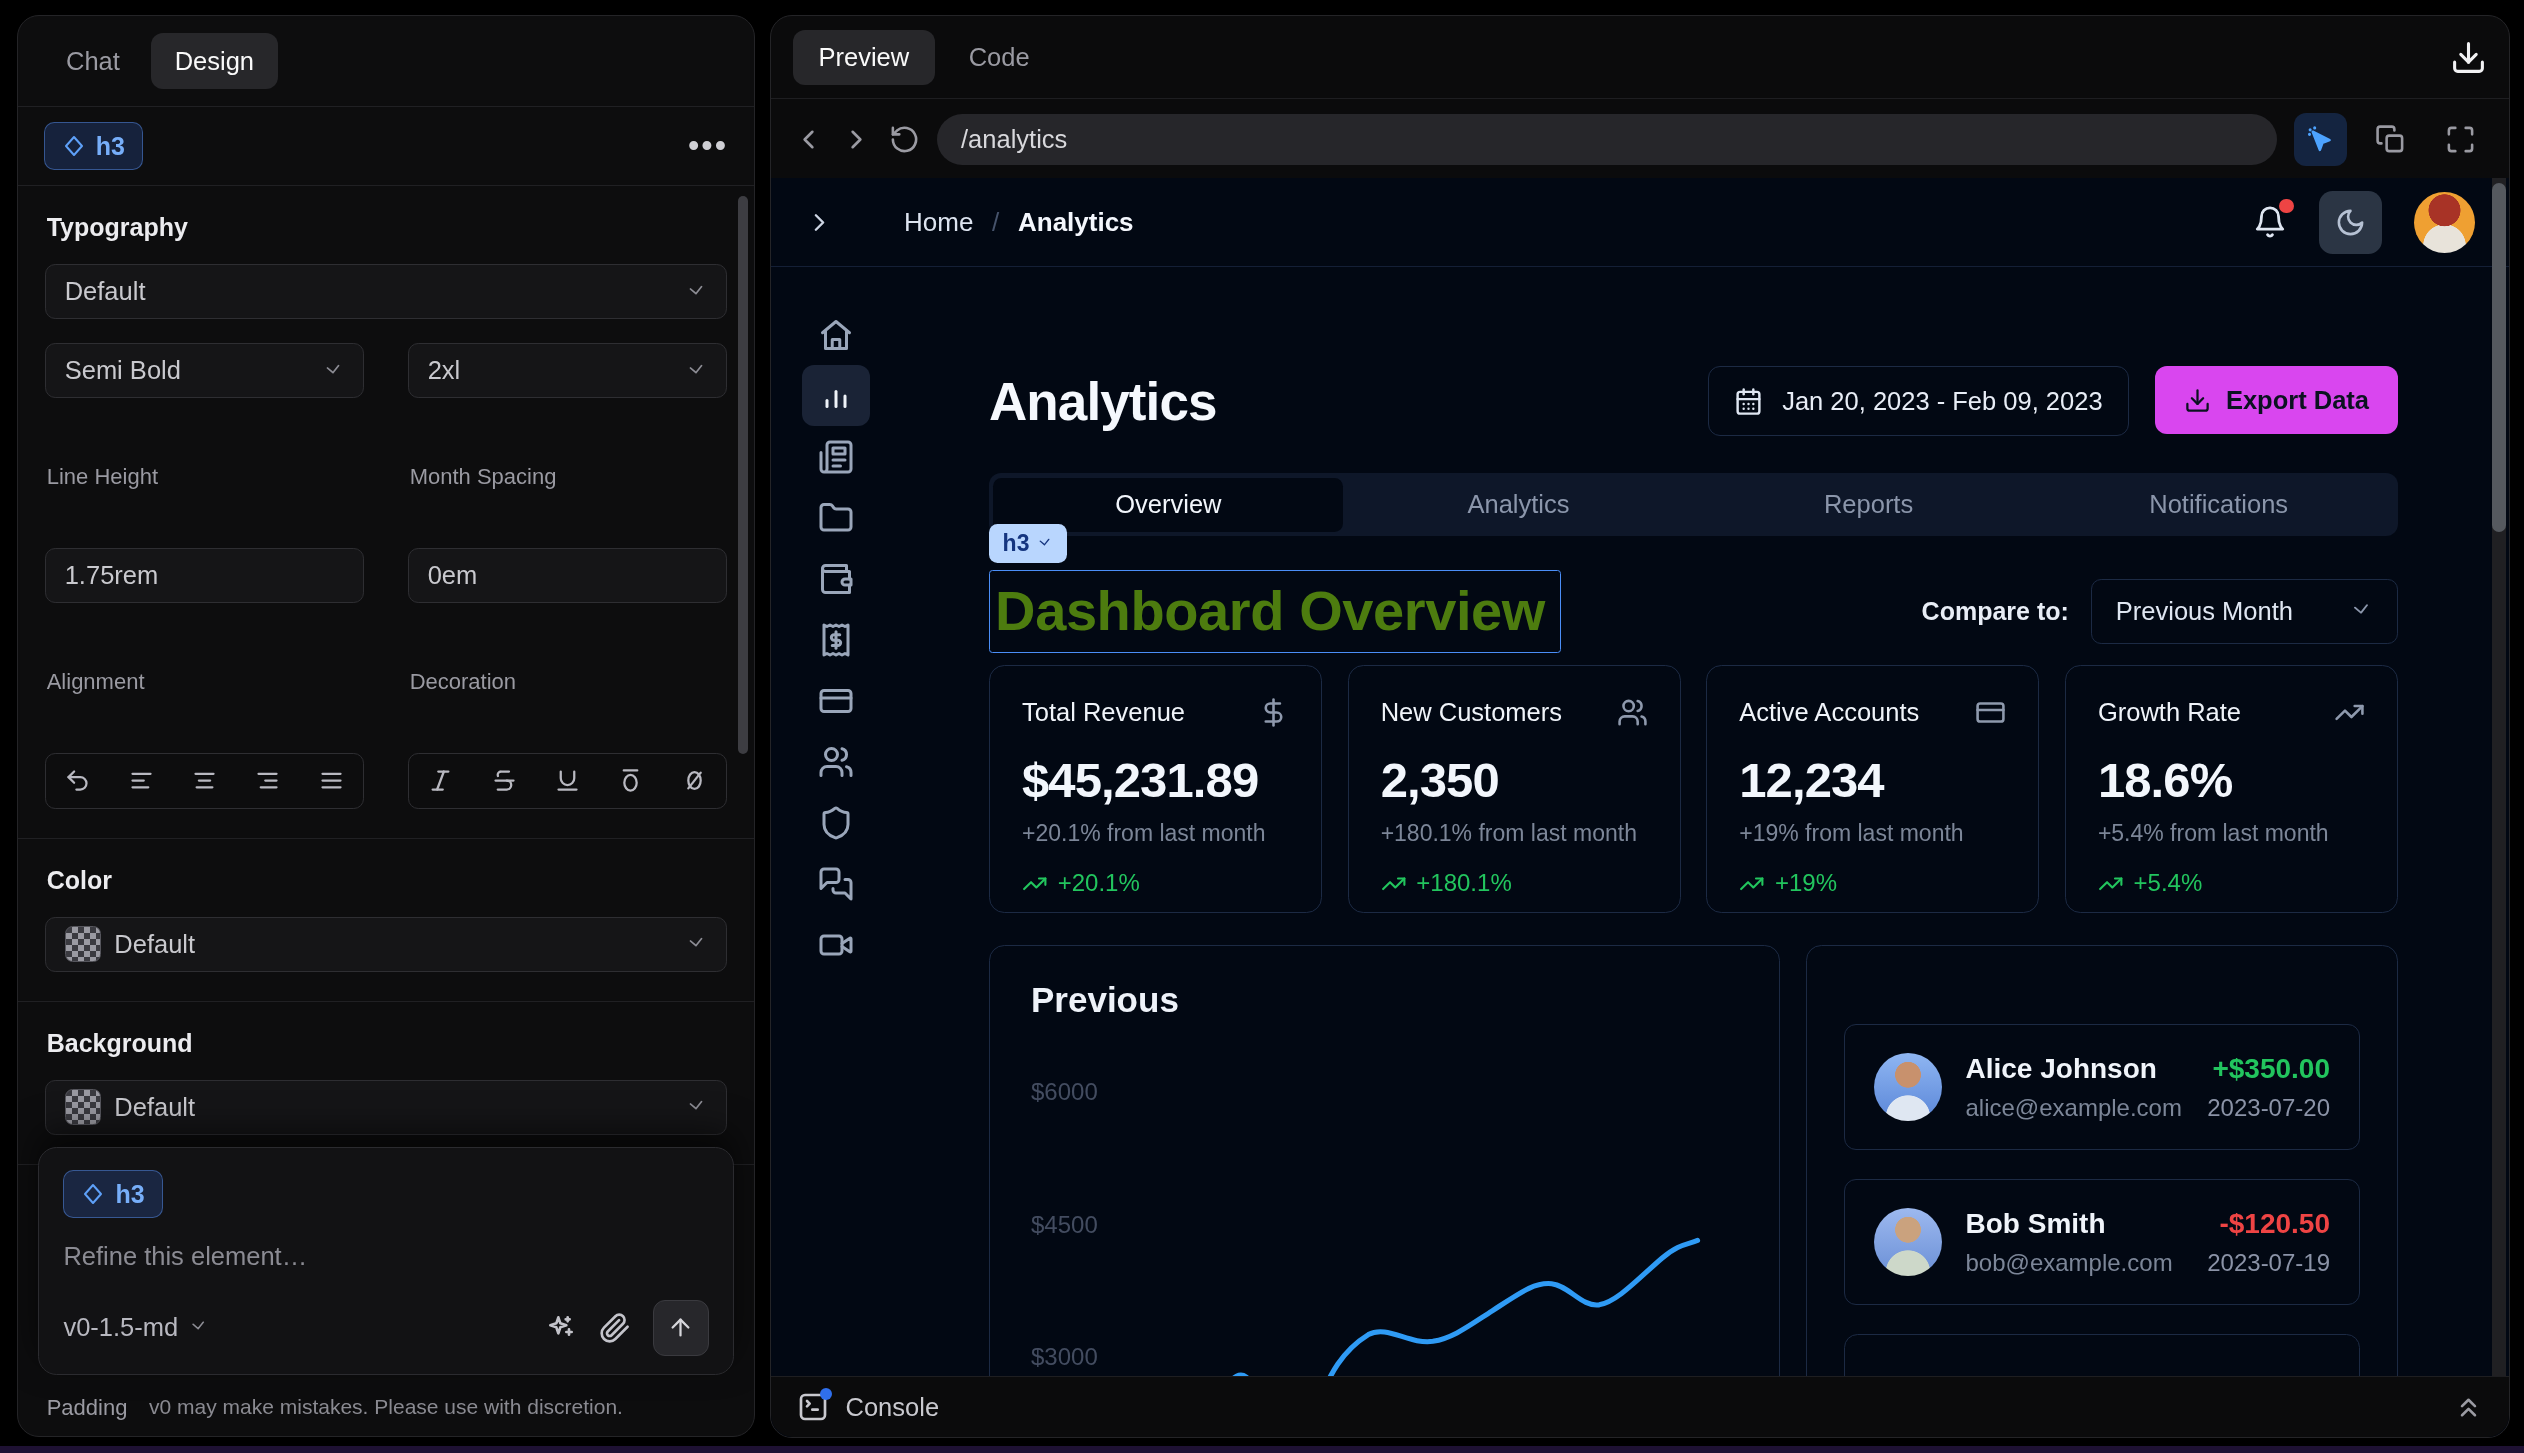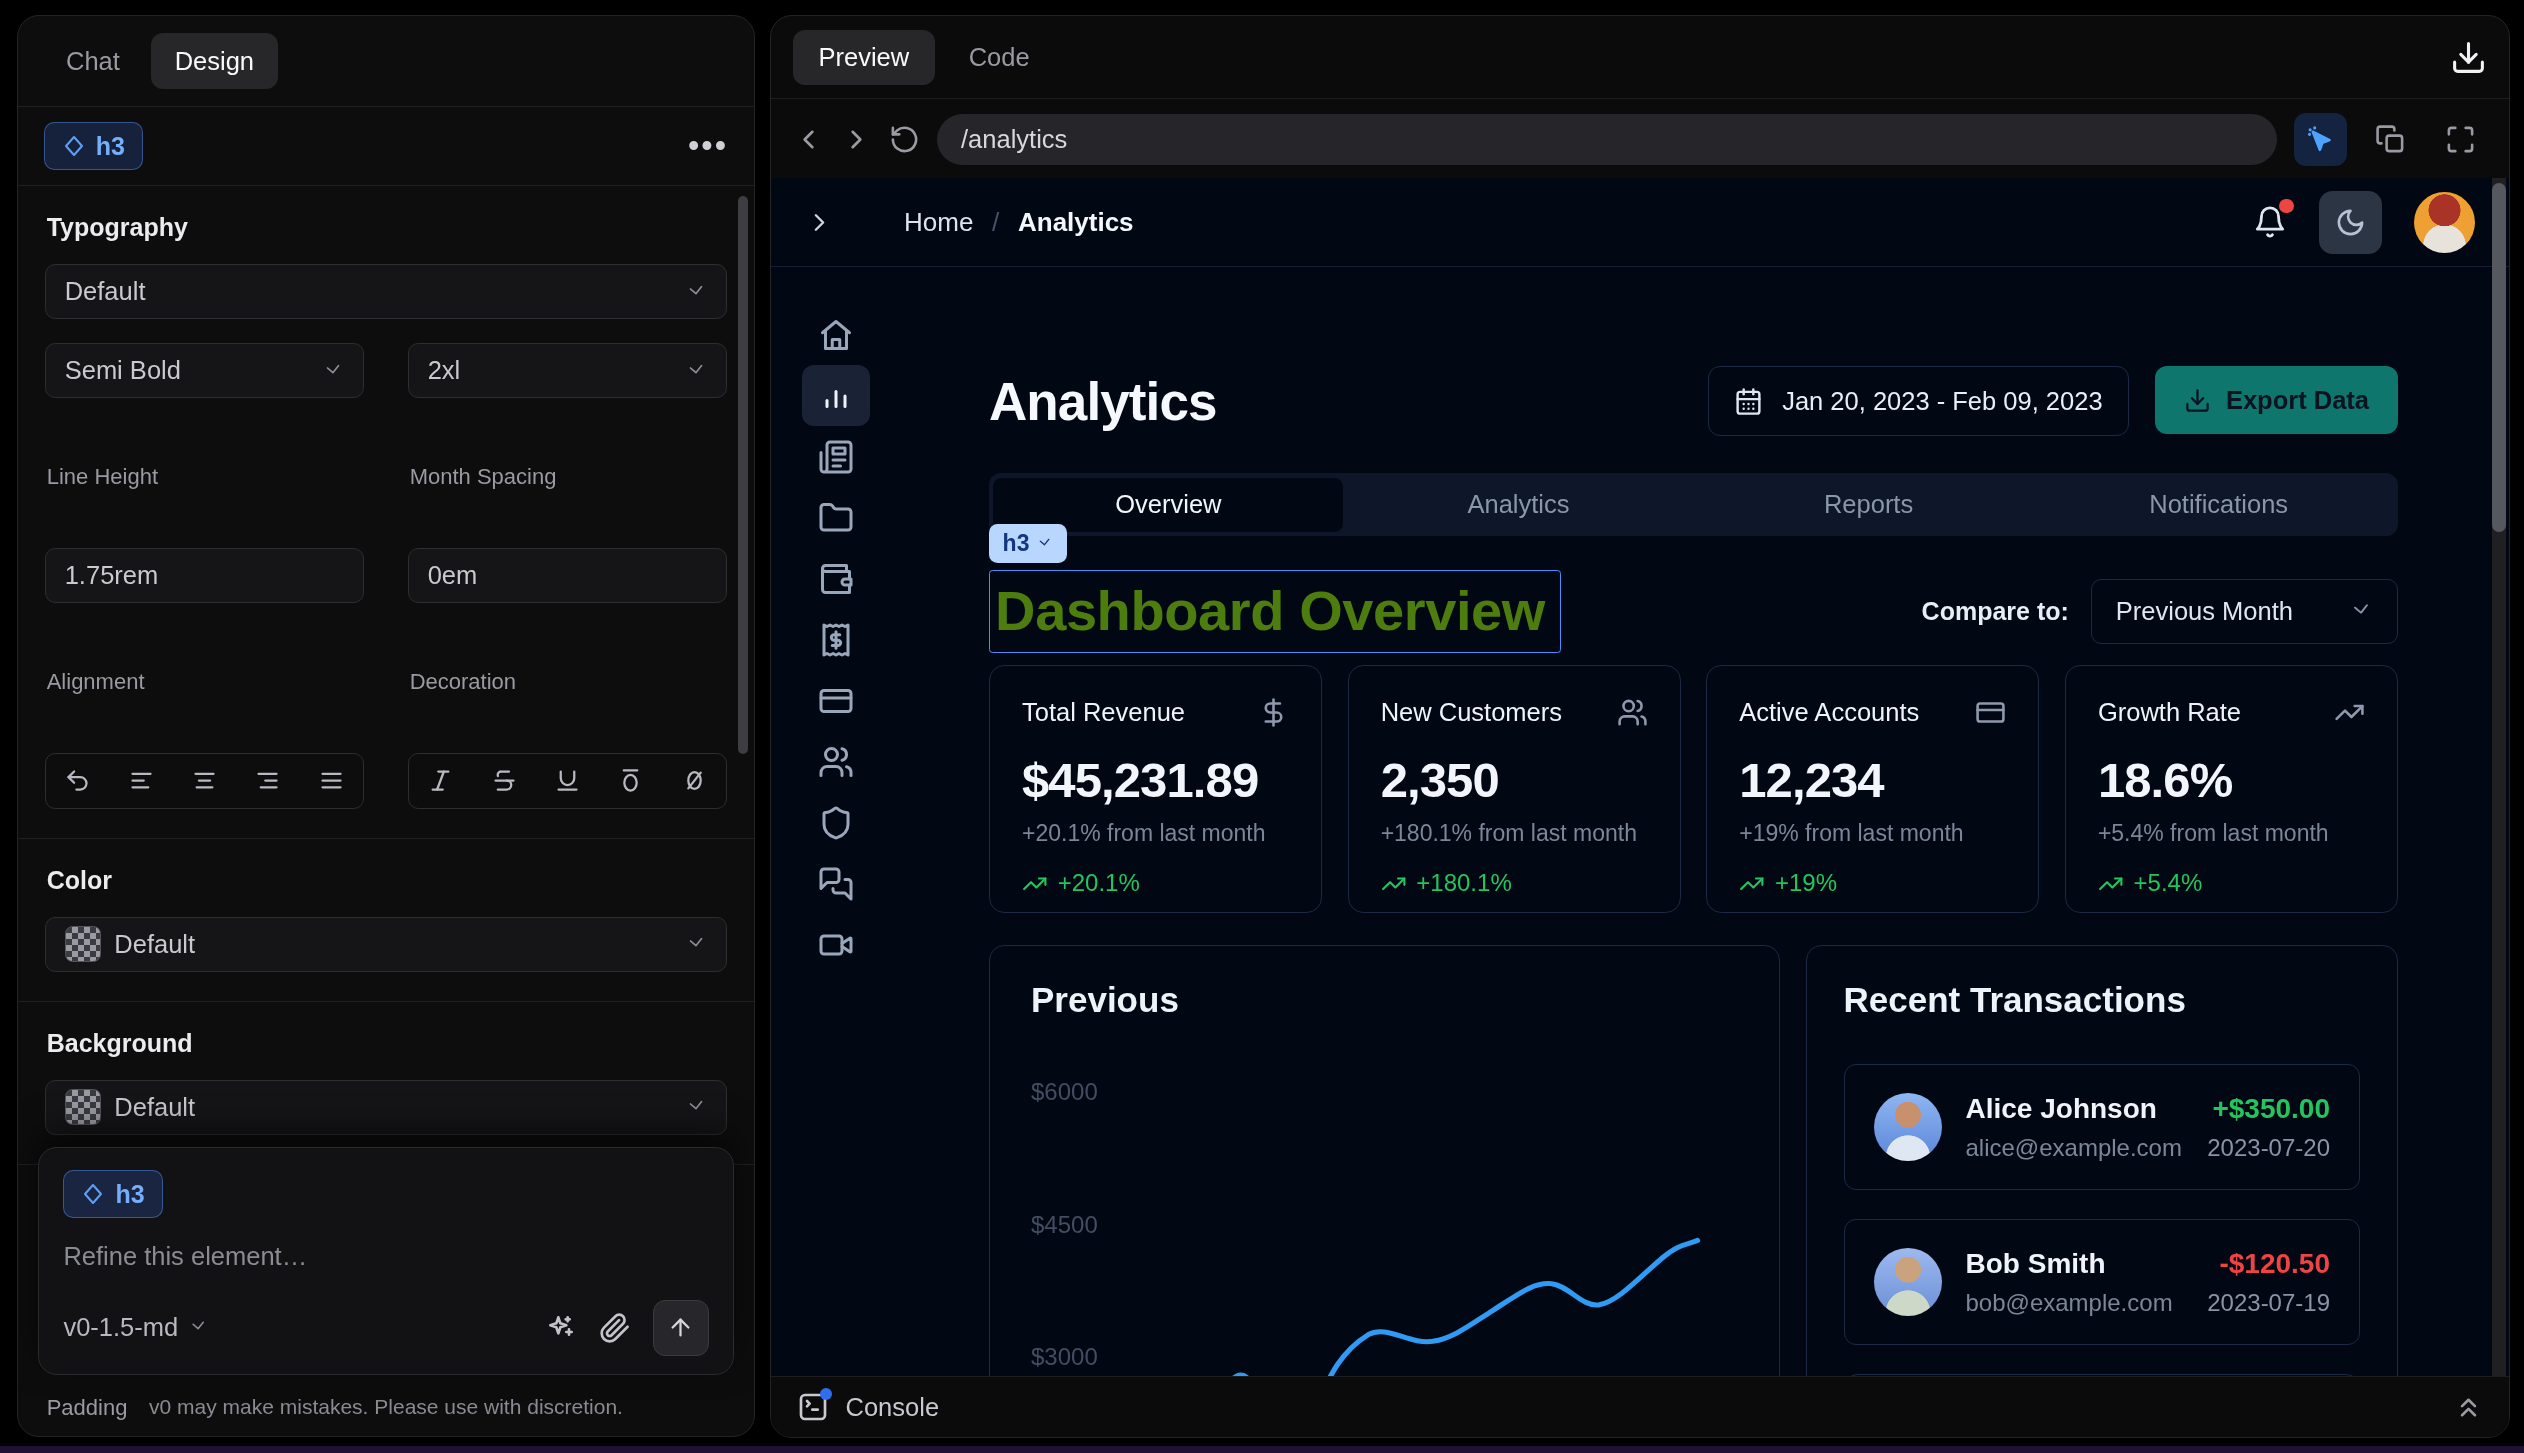--- a/index.html
+++ b/index.html
@@ -96,21 +96,21 @@
              color:#9aa6ba;border-radius:12px;}
   .rail-item.active{background:#1a2336;color:#eef2f8;}
   .rail-item .icn{width:36px;height:36px;}
   .content{position:absolute;left:218px;right:111px;top:0;bottom:0;}
   .title-row{position:absolute;left:0;right:0;top:100px;display:flex;align-items:center;}
   .page-title{font-size:53px;font-weight:700;color:#f5f8fd;letter-spacing:-0.9px;}
   .title-actions{margin-left:auto;display:flex;gap:25.5px;}
   .date-btn{height:68px;border:0.9px solid #1c2a44;border-radius:12px;display:flex;align-items:center;
             gap:18.7px;padding:0 25.5px;font-size:25.5px;color:#e8edf6;}
   .date-btn .icn{width:29px;height:29px;color:#dfe6f2;}
-  .export-btn{height:68px;background:#0f766e;border-radius:12px;display:flex;align-items:center;gap:15.3px;
+  .export-btn{height:68px;background:#d946ef;border-radius:12px;display:flex;align-items:center;gap:15.3px;
               padding:0 29px;font-size:25.5px;font-weight:600;color:#0b1220;text-align:center;}
   .export-btn .icn{width:27px;height:27px;}
   .pg-tabs{position:absolute;left:0;right:0;top:207px;height:63px;background:#0e1729;border-radius:12px;
            display:flex;padding:4.3px;box-sizing:border-box;}
   .pg-tab{flex:1;display:flex;align-items:center;justify-content:center;font-size:25.5px;color:#8b96ab;
           border-radius:8.5px;font-weight:500;}
   .pg-tab.active{background:#020813;color:#f2f6fc;}
   .sel-badge{position:absolute;left:0;top:258px;background:#b9d6fe;color:#15357f;border-radius:8.5px;
              padding:6px 13.6px;font-size:23px;font-weight:700;display:flex;align-items:center;gap:6.8px;z-index:3;}
   .sel-badge .icn{width:17px;height:17px;}
@@ -825,21 +825,20 @@
                          C 398 500, 420 474, 446 458
                          C 468 446, 494 470, 522 466
                          C 546 462, 564 448, 592 430
                          C 626 408, 642 396, 662 398
                          C 682 400, 698 426, 718 423
                          C 740 419, 764 392, 792 368
                          C 812 351, 822 352, 834 347" fill="none" stroke="#2f9bf5" stroke-width="6" stroke-linecap="round"></path>
               </svg>
             </div>
             <div class="tx-card">
-              <div class="card-title">Recent Transactions</div>
               <div id="tx-list">
                   <div class="tx-item">
      <div class="tx-av"></div>
      <div>
        <div class="tx-name">Alice Johnson</div>
        <div class="tx-email">alice@example.com</div>
      </div>
      <div class="tx-right">
        <div class="tx-amt pos">+$350.00</div>
        <div class="tx-date">2023-07-20</div>

